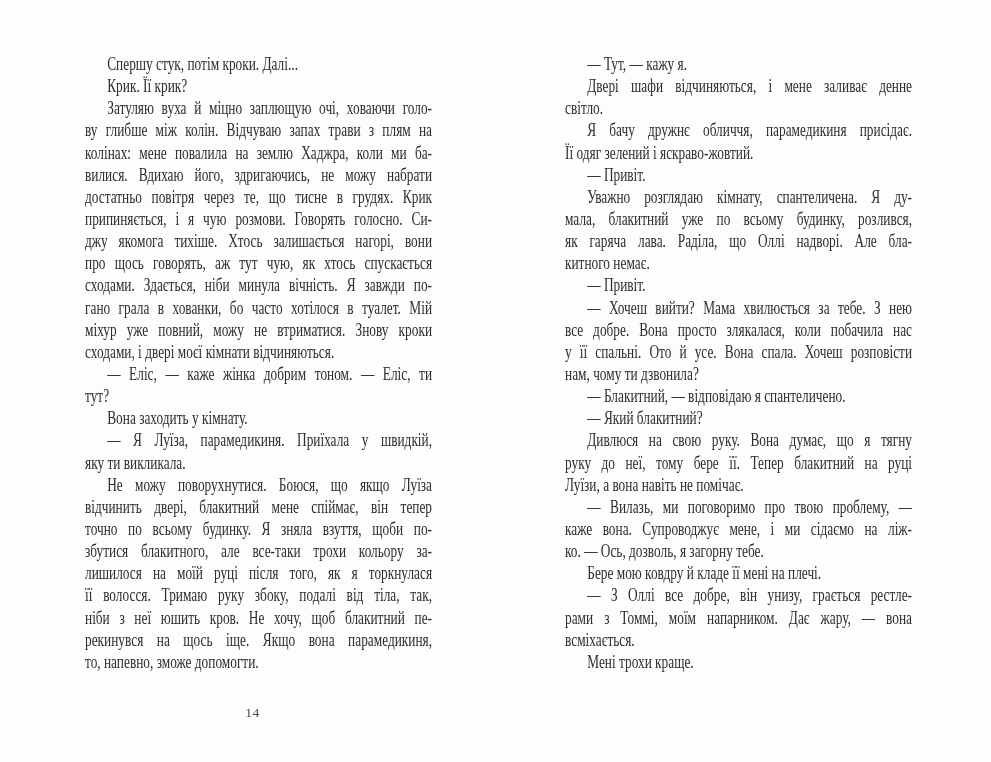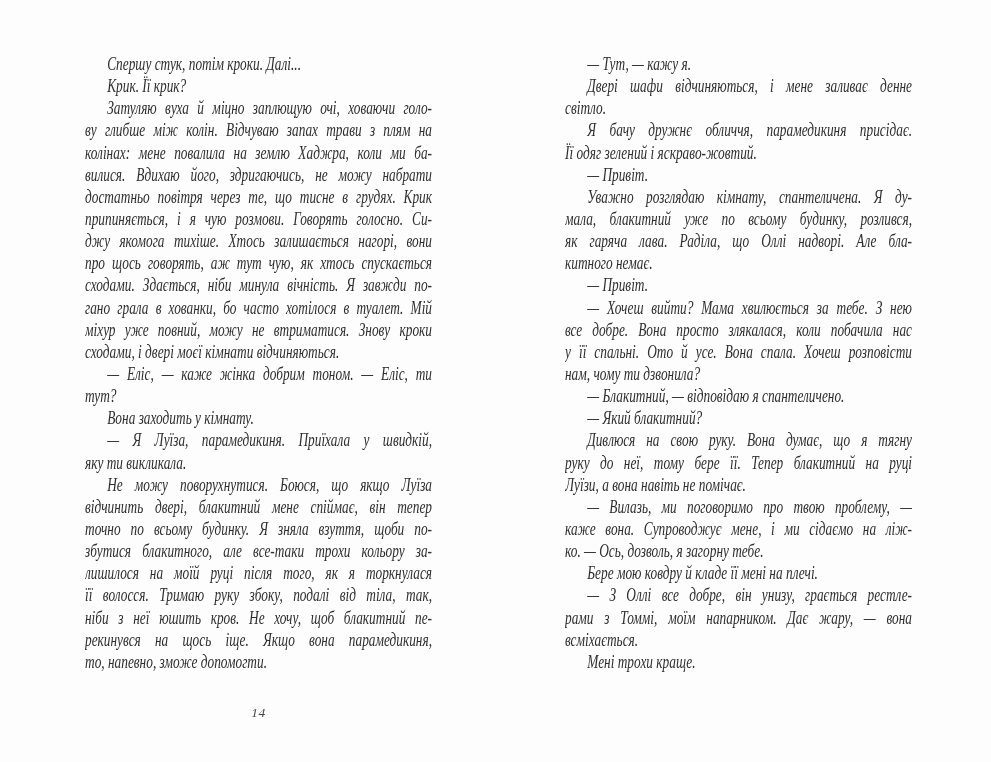--- a/index.html
+++ b/index.html
@@ -8,21 +8,20 @@
     background: #ffffff;
   }
   .spread {
     position: relative;
     width: 991px;
     height: 762px;
     background: var(--page-bg, #fdfdfd);
     overflow: hidden;
     font-family: "Liberation Serif", "DejaVu Serif", serif;
     color: var(--text-color, #2e2e2e);
-    font-style: italic;
   }
   .page-text {
     position: absolute;
     top: 53px;
     width: 484px;
     transform: scaleX(0.717);
     transform-origin: top left;
     font-size: 18.6px;
     line-height: 22.15px;
   }
@@ -39,21 +38,21 @@
   .line.indent { padding-left: 31px; }
   .page-number {
     position: absolute;
     top: 705px;
     width: 347px;
     text-align: center;
     font-size: 13.5px;
     letter-spacing: 0.5px;
     color: #4a4a4a;
   }
-  #left-number  { left: 85px; }
+  #left-number  { left: 79px; }
   #right-number { left: 565px; }
 </style>
 </head>
 <body>
 
 <div class="spread" style="--page-bg: #fdfdfd; --text-color: #2e2e2e;">
   <div class="page-text" id="left-text">
       <div class="line indent">Спершу стук, потім кроки. Далі...</div>
       <div class="line indent">Крик. Її крик?</div>
       <div class="line indent just">Затуляю вуха й міцно заплющую очі, ховаючи голо-</div>

